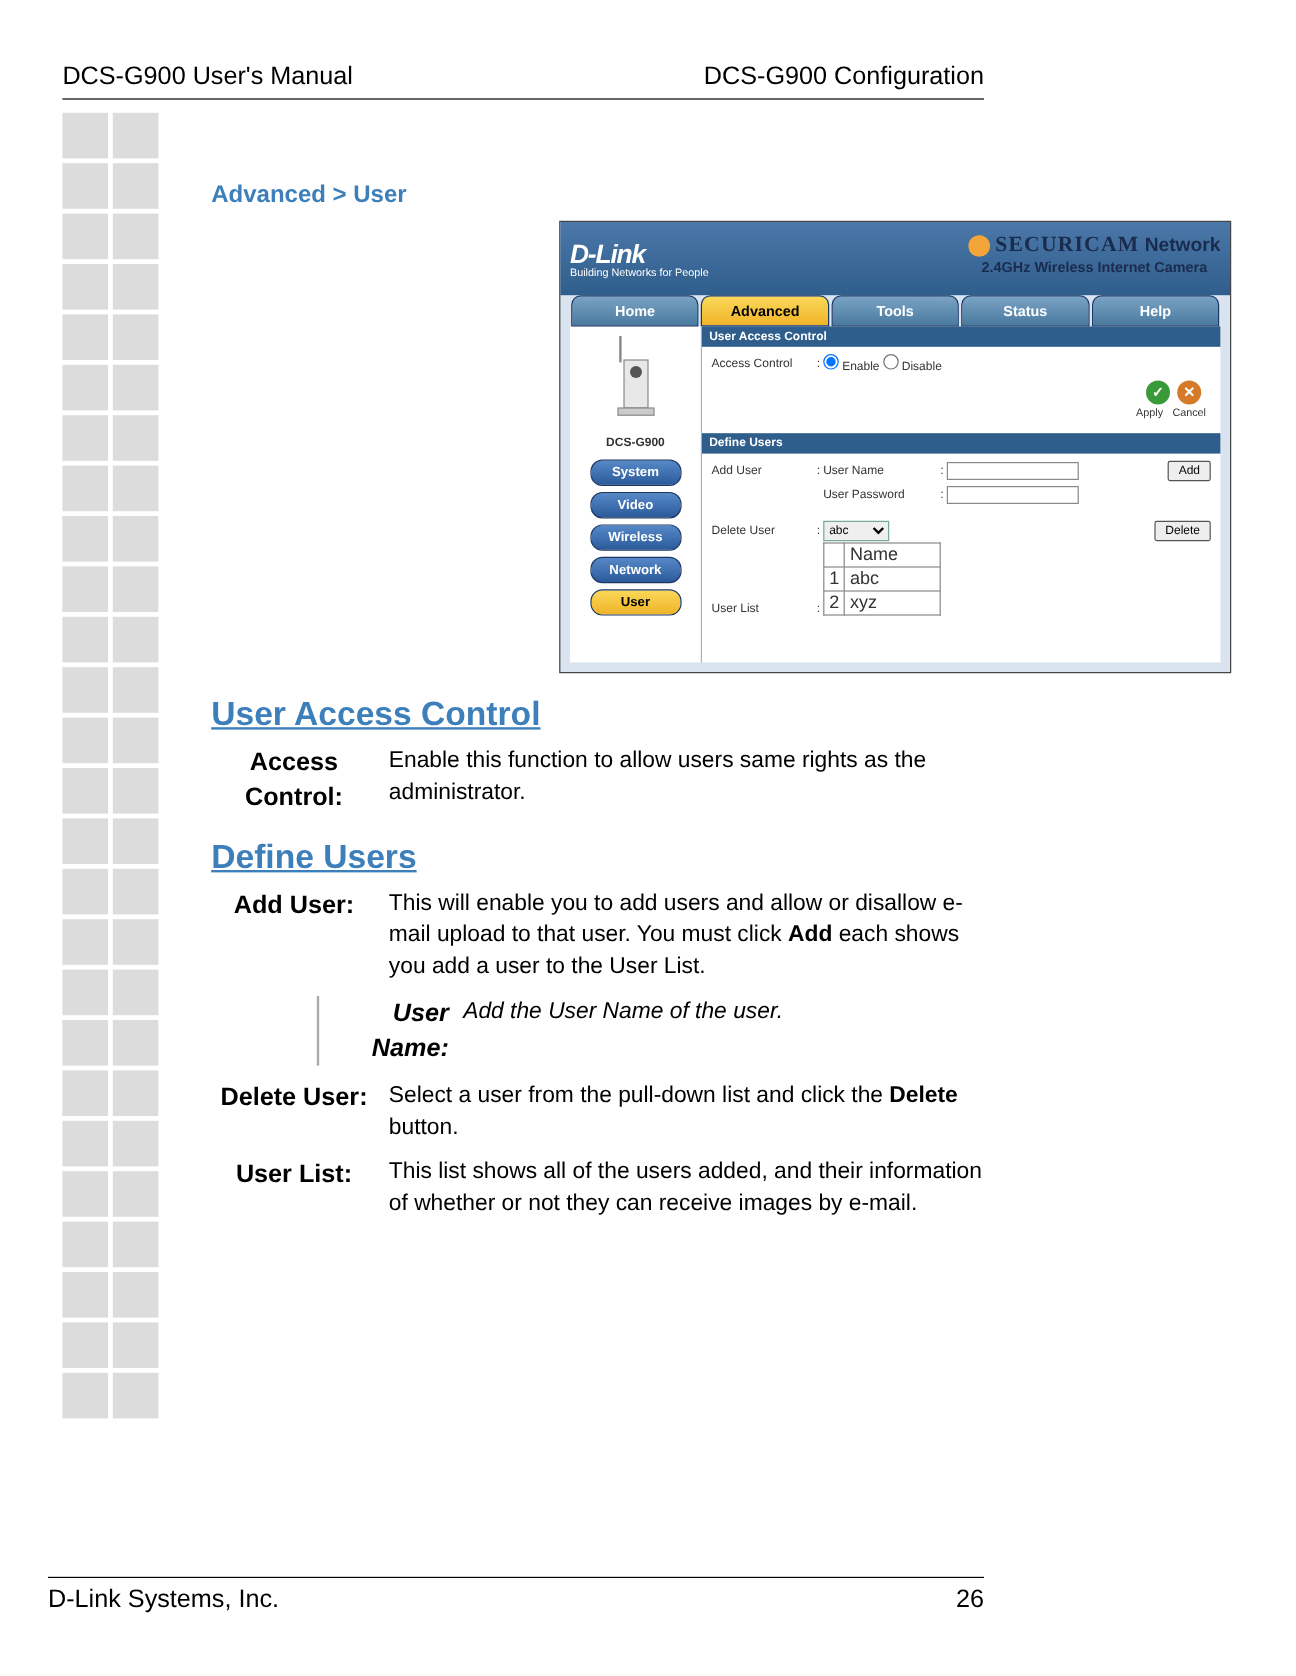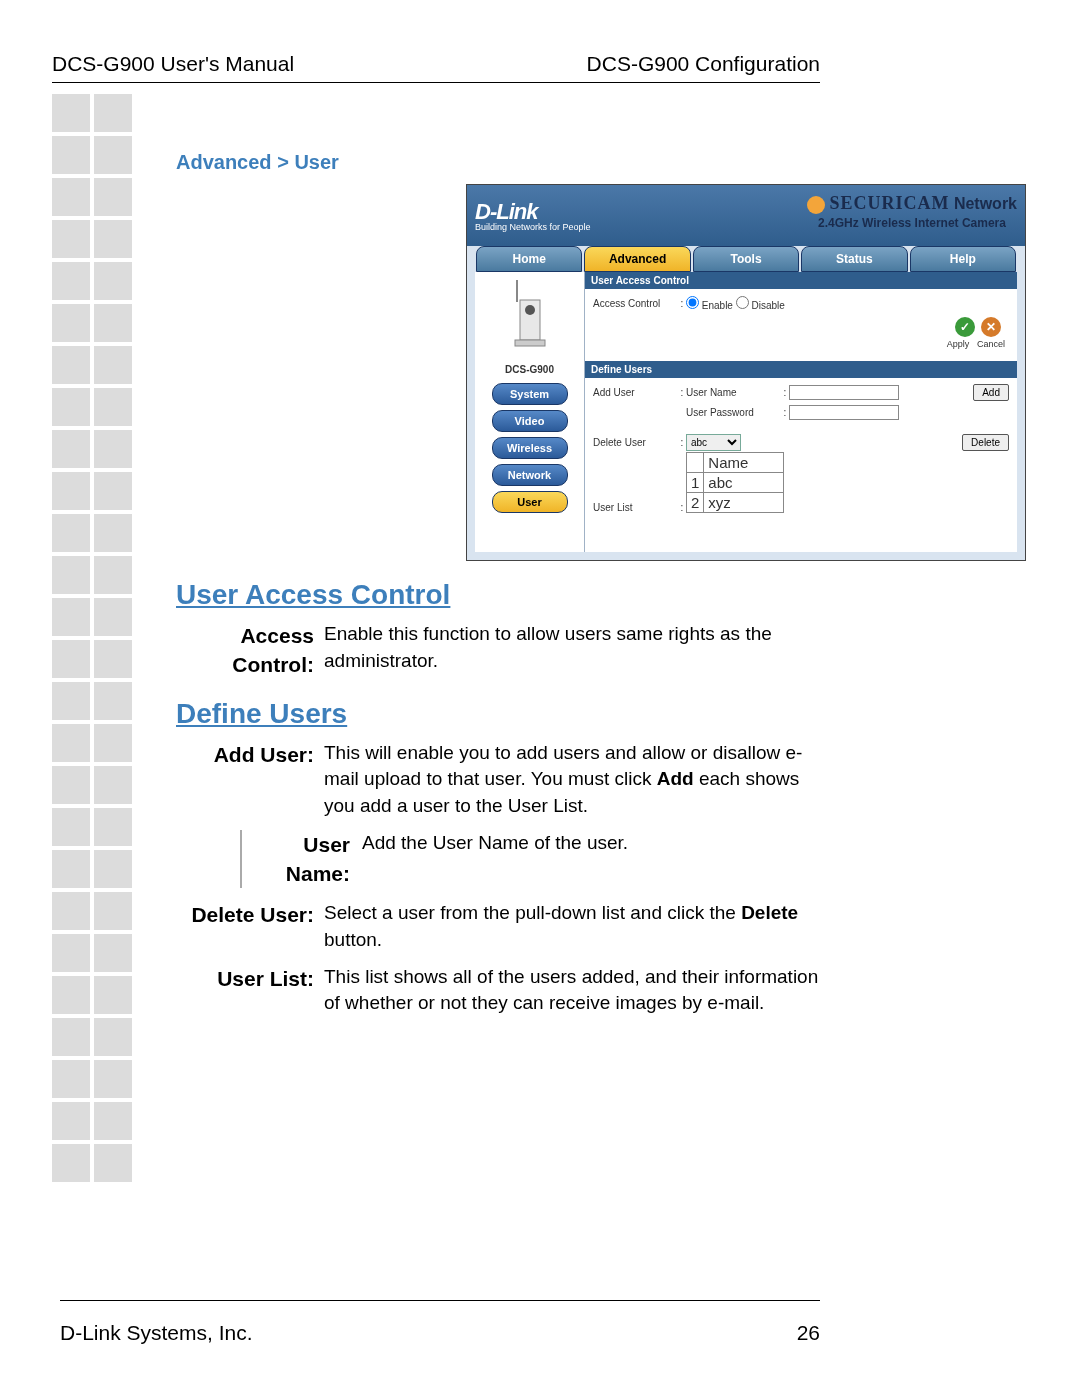--- a/index.html
+++ b/index.html
@@ -1,29 +1,29 @@
 <!DOCTYPE html>
 <html><head>
 <meta charset="utf-8">
 <style>
   * { box-sizing: border-box; margin: 0; padding: 0; }
   body { background: #fff; font-family: Arial, Helvetica, sans-serif; width: 1080px; margin: 0 auto; }
   .page { width: 872px; height: 1397px; position: relative; padding: 52px 52px 40px 52px; }
   .hdr { display: flex; justify-content: space-between; border-bottom: 1px solid #000; padding-bottom: 6px; font-family: "Arial Narrow", Arial, sans-serif; font-size: 21px; }
-  .ftr { position: absolute; bottom: 52px; left: 60px; right: 52px; border-top: 1px solid #000; padding-top: 20px; display: flex; justify-content: space-between; font-family: "Arial Narrow", Arial, sans-serif; font-size: 21px; }
+  .ftr { position: absolute; bottom: 52px; left: 40px; right: 52px; border-top: 1px solid #000; padding-top: 6px; display: flex; justify-content: space-between; font-family: "Arial Narrow", Arial, sans-serif; font-size: 21px; }
   .decor { position: absolute; left: 52px; top: 94px; }
   .drow { display: flex; margin-bottom: 4px; }
   .dbox { width: 38px; height: 38px; background: #dcdcdc; margin-right: 4px; }
   .content { margin-left: 124px; padding-top: 68px; }
   h2.section { font-family: "Arial Narrow", Arial, sans-serif; color: #3d7fbb; font-weight: bold; font-size: 20px; letter-spacing: 0px; margin-bottom: 10px; }
   h3.sub { font-family: "Arial Narrow", Arial, sans-serif; color: #3d7fbb; font-weight: bold; font-size: 28px; text-decoration: underline; margin: 18px 0 10px 0; }
   .row { display: flex; margin-bottom: 10px; font-size: 19px; line-height: 1.4; }
-  .lab { width: 148px; text-align: right; font-family: "Arial Narrow", Arial, sans-serif; font-weight: bold; font-size: 21px; flex-shrink: 0; padding-right: 10px; }
+  .lab { width: 148px; text-align: center; font-family: "Arial Narrow", Arial, sans-serif; font-weight: bold; font-size: 21px; flex-shrink: 0; padding-right: 10px; }
   .desc { flex: 1; font-family: Arial, Helvetica, sans-serif; }
-  .indented { margin-left: 64px; border-left: 2px solid #aaa; padding-left: 10px; margin-bottom: 12px; }
+  .indented { margin-left: 88px; border-left: 2px solid #aaa; padding-left: 10px; margin-bottom: 12px; font-style: italic; }
   .subrow { display: flex; font-size: 19px; line-height: 1.4; margin: 8px 0; }
   .sublab { width: 110px; text-align: right; font-family: "Arial Narrow", Arial, sans-serif; font-weight: bold; font-size: 21px; flex-shrink: 0; padding-right: 12px; }
   .bold { font-weight: bold; }
 
   
   .shot { width: 560px; margin: 0 0 8px 290px; border: 1px solid #444; background: #d9e4f0; font-family: Arial, sans-serif; }
   .dlinkbar { background: linear-gradient(#4b78a8,#2f5d8c); color: #fff; padding: 6px 8px; display: flex; justify-content: space-between; align-items: center; }
   .dlink-logo { font-weight: bold; font-style: italic; font-size: 22px; letter-spacing: -1px; }
   .dlink-sub { font-size: 9px; display: block; font-style: normal; letter-spacing: 0; margin-top: -3px; }
   .securicam { text-align: center; padding: 2px 0 4px 0; }

